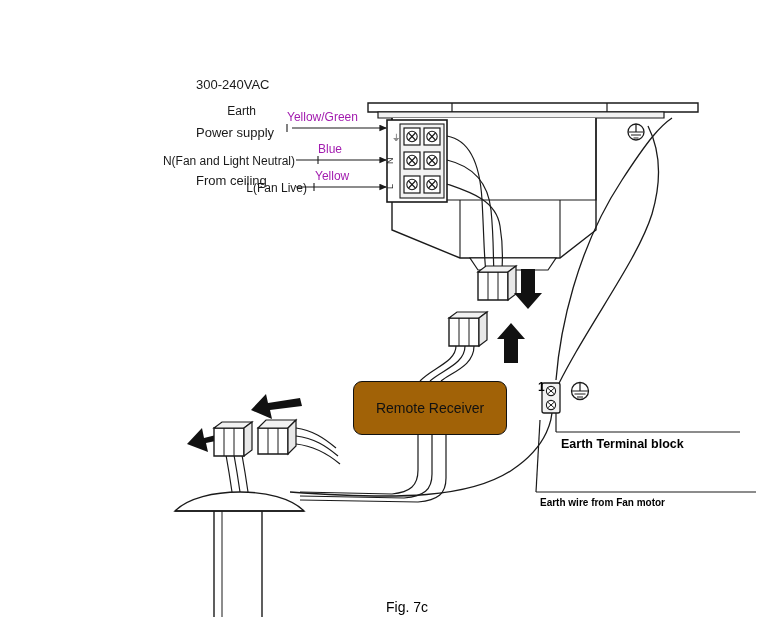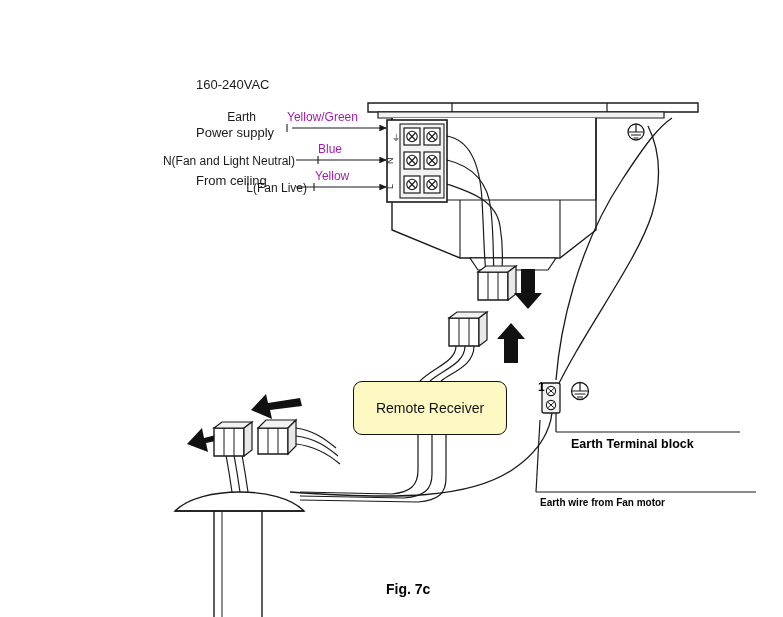--- a/index.html
+++ b/index.html
@@ -50,57 +50,56 @@
   }
   .termlabel {
     font-size: 12px;
     color: #1a1a1a;
     text-align: right;
   }
   #label-yellowgreen { left: 287px; top: 111px; }
   #label-blue        { left: 318px; top: 143px; }
   #label-brown       { left: 315px; top: 170px; }
 
-  #term-earth   { left: 186px; top: 111px; width: 70px; text-align: right; }
+  #term-earth   { left: 186px; top: 105px; width: 70px; text-align: right; }
   #term-neutral { left: 140px; top: 155px; width: 155px; }
   #term-live    { left: 172px; top: 182px; width: 135px; }
 
   #remote-receiver-box {
     position: absolute;
     left: 353px;
     top: 381px;
     width: 152px;
     height: 52px;
     border: 1.6px solid #111111;
     border-radius: 9px;
-    background: #fef9c3;
+    background: #a16207;
     display: flex;
     align-items: center;
     justify-content: center;
     font-size: 14px;
     color: #111111;
   }
   #label-earth-terminal-block {
     left: 561px;
     top: 437px;
     font-size: 12.5px;
     font-weight: bold;
-    margin-left: 10px;
   }
   #label-earth-wire-from-fan {
     left: 540px;
     top: 497px;
     font-size: 10px;
     font-weight: bold;
   }
   #figure-caption {
     left: 386px;
-    top: 581px;
+    top: 599px;
     font-size: 14px;
-    font-weight: bold;
+    font-weight: normal;
   }
   #label-number-one {
     left: 538px;
     top: 381px;
     font-size: 12px;
     font-weight: bold;
   }
 </style>
 </head>
 <body>
@@ -285,21 +284,21 @@
     <g stroke="#1a1a1a" stroke-width="1.2" fill="none">
       <path d="M556,432 L740,432"></path>
       <path d="M536,492 L756,492"></path>
       <path d="M556,413 L556,432"></path>
       <path d="M540,420 L536,492"></path>
     </g>
   </svg>
 
 
   <div class="txt" id="supply-label">
-    <div>160-240VAC</div>
+    <div>300-240VAC</div>
     <div>Power supply</div>
     <div>From ceiling</div>
   </div>
 
   <div class="txt wirelabel" id="label-yellowgreen">Yellow/Green</div>
   <div class="txt wirelabel" id="label-blue">Blue</div>
   <div class="txt wirelabel" id="label-brown">Yellow</div>
 
   <div class="txt termlabel" id="term-earth">Earth</div>
   <div class="txt termlabel" id="term-neutral">N(Fan and Light Neutral)</div>

